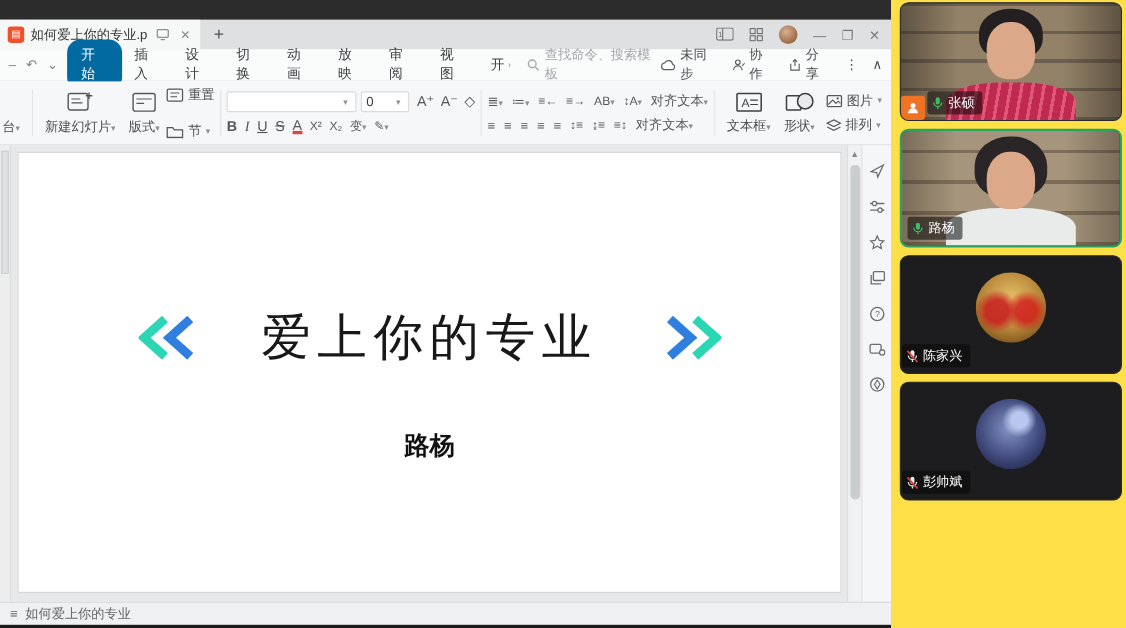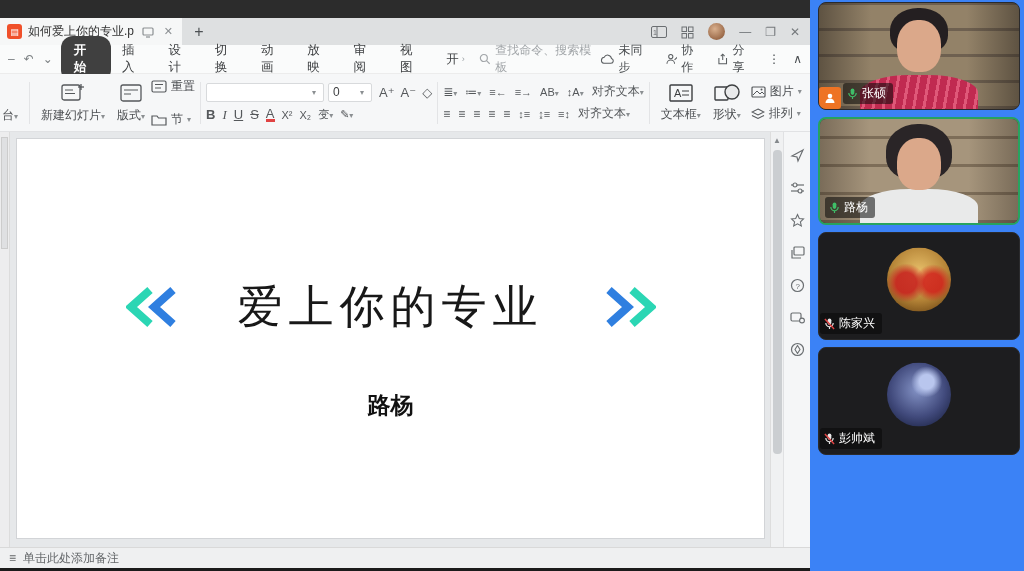--- a/index.html
+++ b/index.html
@@ -16,21 +16,21 @@
   .doc-tab .title { flex:1; white-space:nowrap; overflow:hidden; }
   .tab-mini { color:#8b8f92; font-size:11px; padding:0 2px; }
   .newtab-btn { width:34px; display:flex; align-items:center; justify-content:center; color:#4d5154; font-size:16px; }
   .titlebar-right { margin-left:auto; display:flex; align-items:center; gap:14px; padding-right:10px; color:#6b6f72; }
   .avatar-mini { width:17px; height:17px; border-radius:50%; background:radial-gradient(circle at 40% 35%, #d9b08e, #9c6b4a 70%, #6e4a30); }
   .winctl { font-size:12px; color:#75797c; }
 
   .menubar { height:29px; background:#fafbfb; border-bottom:1px solid #ececec; display:flex; align-items:center; padding:0 8px; font-size:12.5px; color:#3d3f41; }
   .quick-icons { display:flex; align-items:center; gap:9px; color:#7c8083; font-size:12px; margin-right:8px; }
   .menu-item { padding:3px 11px; cursor:default; }
-  .menu-item.active { background:#404040; color:#fff; border-radius:12px; padding:6px 13px; font-weight:bold; }
+  .menu-item.active { background:#0369a1; color:#fff; border-radius:12px; padding:6px 13px; font-weight:normal; }
   .menu-more { font-size:9px; color:#9aa0a4; margin-left:-8px; }
   .cmd-search { display:flex; align-items:center; gap:5px; color:#a2a6a9; margin-left:14px; font-size:12px; }
   .menubar-right { margin-left:auto; display:flex; align-items:center; gap:13px; font-size:12px; color:#4a4e51; }
   .mb-item { display:flex; align-items:center; gap:4px; }
   .icon-svg { display:inline-block; vertical-align:middle; }
 
   .ribbon { height:58px; background:#f6f7f8; border-bottom:1px solid #e1e2e4; display:flex; align-items:center; padding:0 2px; color:#4c4f52; }
   .rb-sep { width:1px; height:42px; background:#e3e4e6; margin:0 5px; flex:none; }
   .rb-big { display:flex; flex-direction:column; align-items:center; justify-content:center; gap:3px; padding:0 6px; font-size:12px; flex:none; }
   .rb-big .lbl { white-space:nowrap; }
@@ -63,21 +63,21 @@
   .slide-author { position:absolute; top:63%; left:0; right:0; text-align:center; font-size:23px; font-weight:bold; color:#111; }
   .vscroll { width:13px; background:#f0f1f2; border-left:1px solid #dddddd; display:flex; flex-direction:column; align-items:center; padding:2px 0; }
   .vscroll .arrow { font-size:8px; color:#85898c; height:14px; line-height:14px; }
   .vscroll .thumb { width:9px; flex:0 0 74%; background:#cbced1; border-radius:4px; margin-top:2px; }
   .tool-rail { width:27px; background:#f5f6f7; border-left:1px solid #e0e1e3; display:flex; flex-direction:column; align-items:center; padding-top:16px; gap:18px; color:#6a6e71; }
 
   .notesbar { height:21px; background:#eff0f1; border-top:1px solid #d9d9d9; display:flex; align-items:center; gap:7px; padding:0 9px; font-size:12px; color:#636669; }
   .bottom-dark { height:3px; background:#1b1b1b; }
 
   
-  .meeting { width:214px; background:#3b82f6; display:flex; flex-direction:column; gap:7px; padding:2px 4px 0 8px; }
+  .meeting { width:214px; background:#fde047; display:flex; flex-direction:column; gap:7px; padding:2px 4px 0 8px; }
   .tile { height:108px; flex:none; border-radius:8px; position:relative; overflow:hidden; background:#1d1d1f; border:1px solid #2a2a2c; }
   .tile.speaking { border:2px solid #27a35f; }
   .name-pill { position:absolute; left:24px; bottom:5px; background:rgba(8,8,8,.55); border-radius:3px; padding:2px 7px 2px 4px; display:flex; align-items:center; gap:4px; font-size:12px; color:#fff; z-index:3; }
   .tile.avatar-tile .name-pill { left:1px; }
   .host-badge { position:absolute; left:0; bottom:0; width:22px; height:22px; background:#ee7324; border-radius:3px; display:flex; align-items:center; justify-content:center; z-index:3; }
   .scene { position:absolute; inset:0; }
   .scene-1 { background:
       linear-gradient(90deg, rgba(30,25,20,.45), rgba(0,0,0,0) 26%, rgba(0,0,0,0) 74%, rgba(30,25,20,.45)),
       repeating-linear-gradient(0deg, #6e6050 0 3px, #938268 3px 26px); }
   .scene-2 { background:
@@ -400,21 +400,21 @@
           </svg>
         <svg class="icon-svg" width="15" height="15" viewBox="0 0 15 15">
             <circle cx="7.5" cy="7.5" r="6" fill="none" stroke="#6a6e71" stroke-width="1.2"></circle>
             <path d="M7.5 3.5 L10 7.5 L7.5 11.5 L5 7.5 Z" fill="none" stroke="#6a6e71" stroke-width="1.1"></path>
           </svg>
       </div>
     </div>
 
     <div class="notesbar">
       <span>≡</span>
-      <span>单击此处添加备注</span>
+      <span>如何爱上你的专业</span>
     </div>
     <div class="bottom-dark"></div>
   </div>
 
   <div class="meeting">
 
     <div class="tile">
       <div class="scene scene-1">
         <div class="person">
           <div class="shirt shirt-striped"></div>

